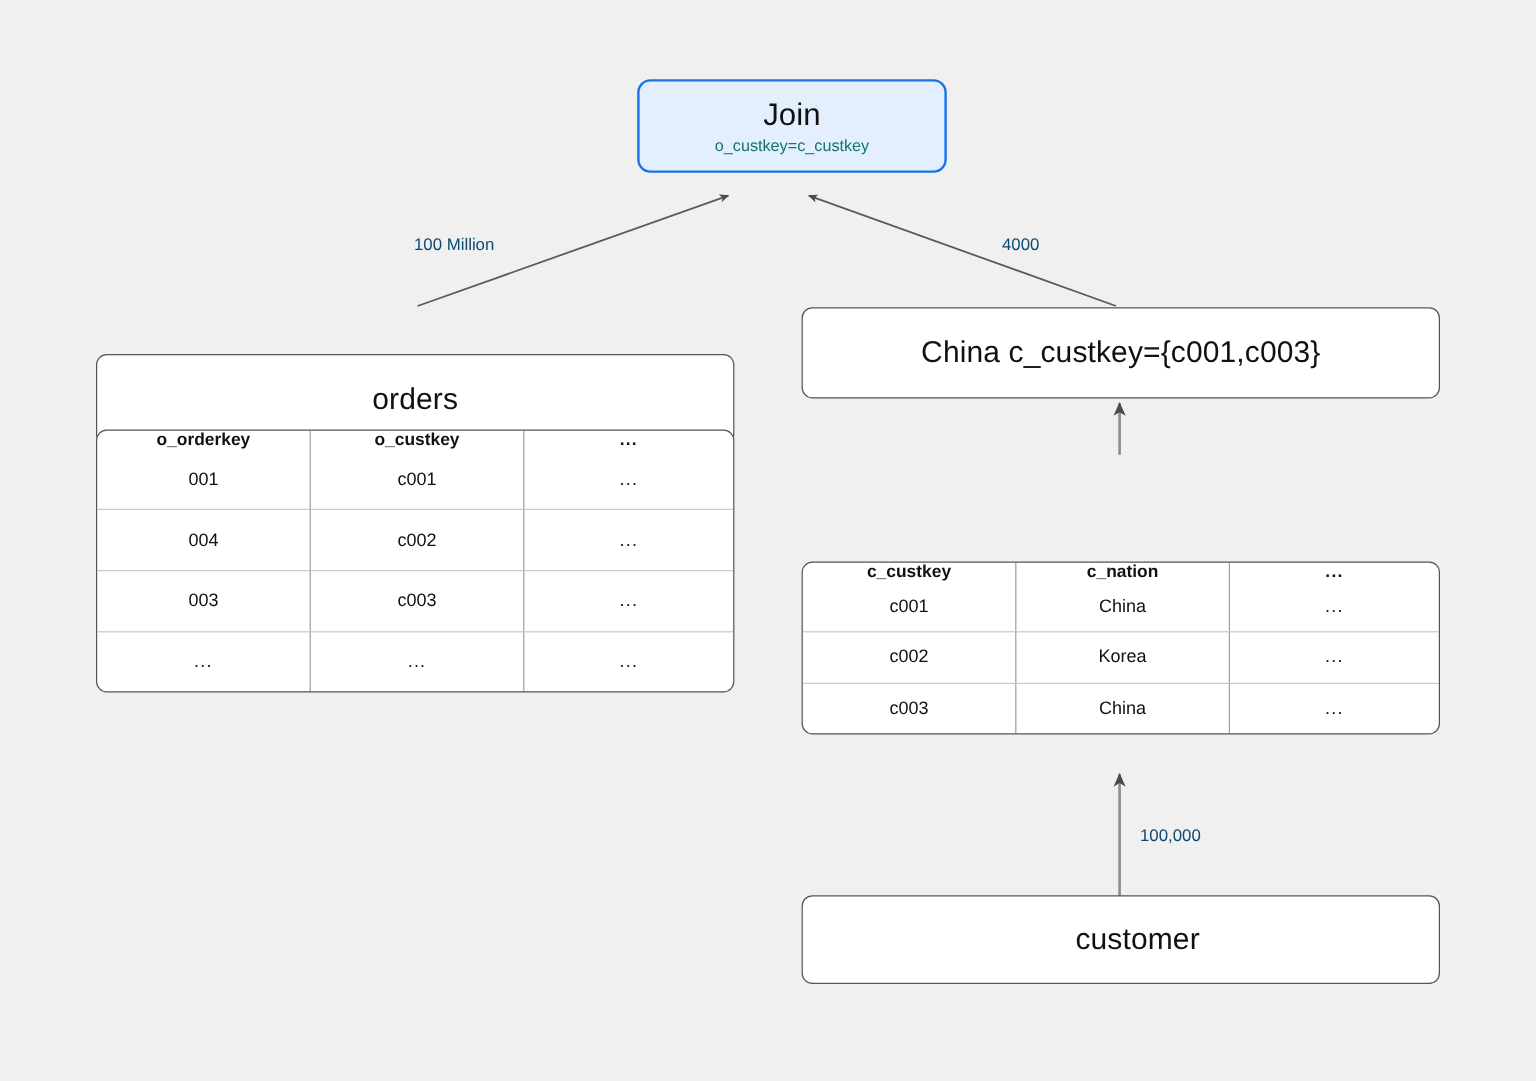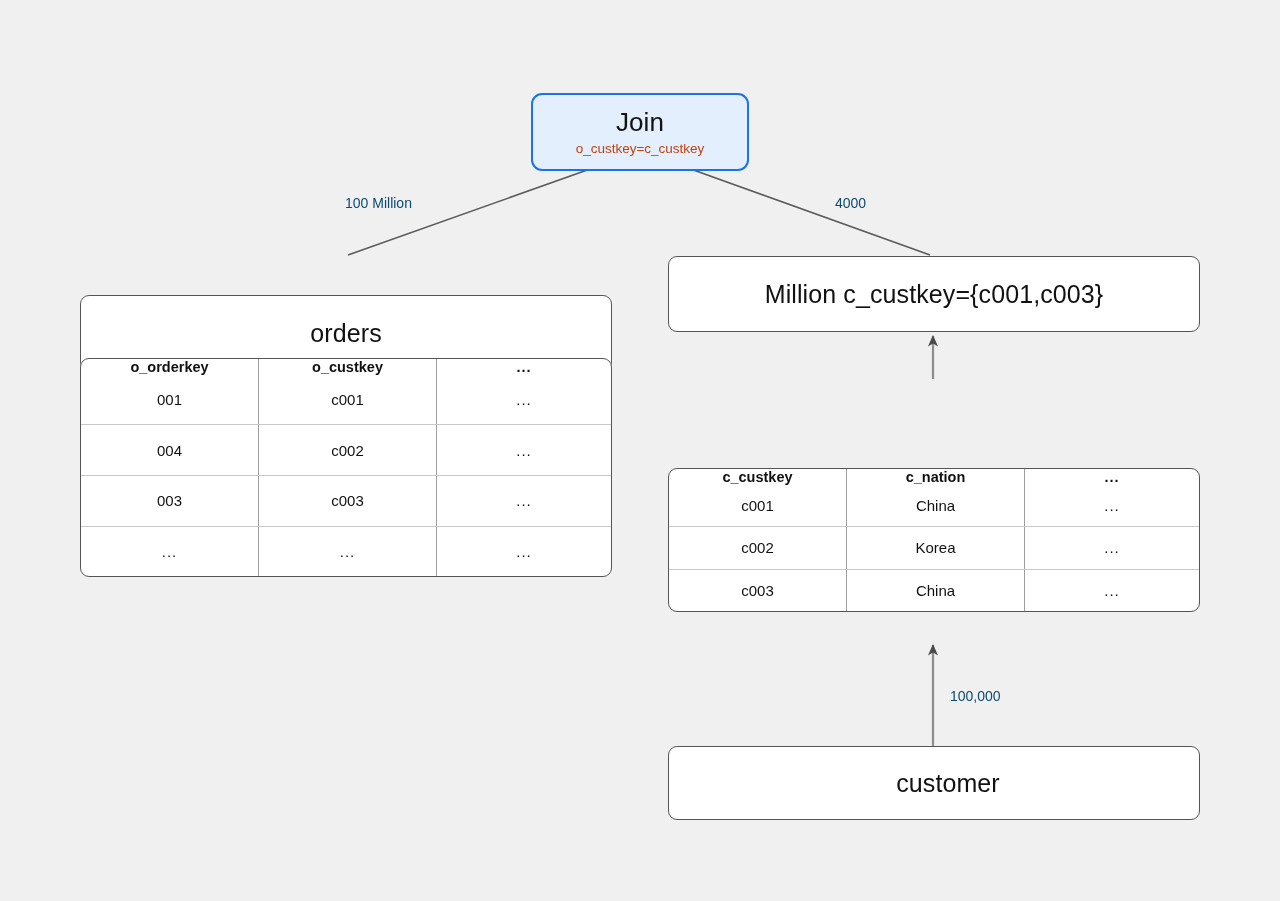--- a/index.html
+++ b/index.html
@@ -52,21 +52,21 @@
   .node.join {
     background: #e3effd;
     border: 2px solid #1a73e8;
     border-radius: 11px;
   }
   .node.join .title {
     font-size: 26px;
   }
   .node.join .subtitle {
     font-size: 13.5px;
-    color: #c2410c;
+    color: #0f766e;
     margin-top: 3px;
     text-align: center;
   }
 
   .edge-label {
     position: absolute;
     font-size: 14px;
     color: #0c4a6e;
     white-space: nowrap;
   }
@@ -128,21 +128,21 @@
 
     <line x1="348" y1="255" x2="607" y2="163" stroke="#5a5a5a" stroke-width="1.5" marker-end="url(#arrowhead)"></line>
 
     <line x1="930" y1="255" x2="674" y2="163" stroke="#5a5a5a" stroke-width="1.5" marker-end="url(#arrowhead)"></line>
 
     <line x1="933" y1="379" x2="933" y2="336" stroke="#8d8d8d" stroke-width="2.2" marker-end="url(#arrowhead)"></line>
 
     <line x1="933" y1="748" x2="933" y2="645" stroke="#8d8d8d" stroke-width="2.2" marker-end="url(#arrowhead)"></line>
   </svg>
 
-  <div class="node join" style="left:531px; top:93px; width:218px; height:78px;">
+  <div class="node join" style="left:531px; top:66px; width:258px; height:78px;">
     <div class="title">Join</div>
     <div class="subtitle">o_custkey=c_custkey</div>
   </div>
 
   <div class="edge-label" style="left:345px; top:195px;">100 Million</div>
 
   <div class="edge-label" style="left:835px; top:195px;">4000</div>
 
   <div class="edge-label" style="left:950px; top:688px;">100,000</div>
 
@@ -178,21 +178,21 @@
         <tr>
           <td class="dots">...</td>
           <td class="dots">...</td>
           <td class="dots">...</td>
         </tr>
       </tbody>
     </table>
   </div>
 
   <div class="node" style="left:668px; top:256px; width:532px; height:76px;">
-    <div class="title">Million c_custkey={c001,c003}</div>
+    <div class="title">China c_custkey={c001,c003}</div>
   </div>
 
 
   <div class="datatable" style="left:668px; top:468px; width:532px; height:144px;">
     <table>
       <thead>
         <tr>
           <th style="width:177px;">c_custkey</th>
           <th style="width:177px;">c_nation</th>
           <th class="dots">...</th>

